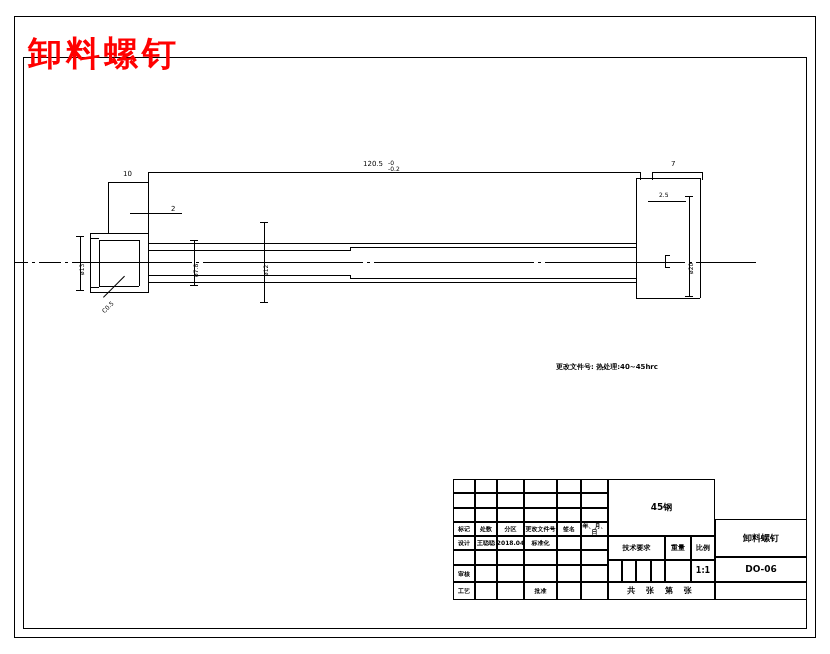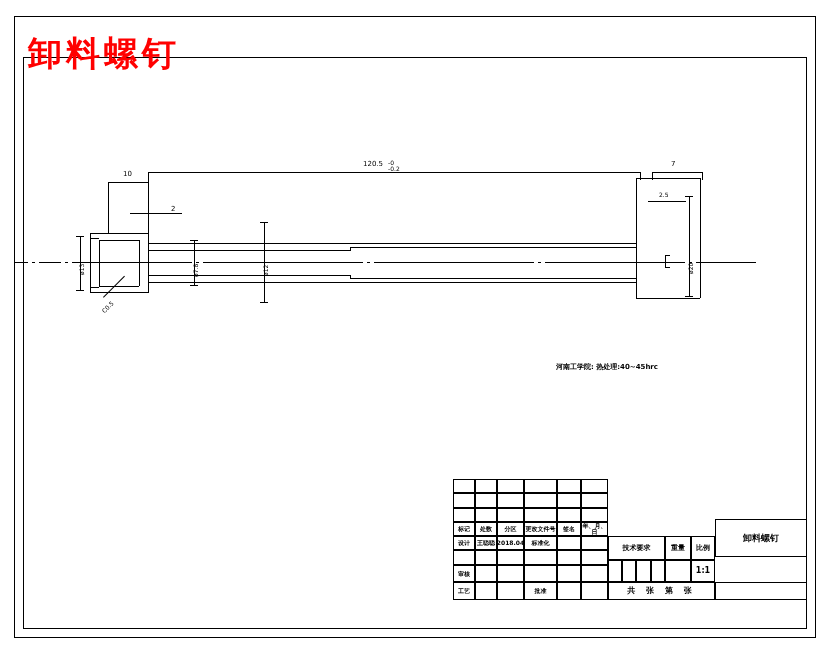--- a/index.html
+++ b/index.html
@@ -187,21 +187,21 @@
     <div class="ln h" style="left:685px;top:196px;width:8px;"></div>
     <div class="ln h" style="left:685px;top:296px;width:8px;"></div>
     <div class="dim-txt rot90" style="left:688px;top:274px;">ø20</div>
   </div>
 
   <div>
     <div class="ln h" style="left:103px;top:297px;width:30px;transform-origin:0 0;transform:rotate(-45deg);"></div>
     <div class="dim-txt rot45" style="left:101px;top:310px;">C0.5</div>
   </div>
 
-  <div class="tech-note" style="left:556px;top:362px;">河南工学院:  热处理:40~45hrc</div>
+  <div class="tech-note" style="left:556px;top:362px;">更改文件号:  热处理:40~45hrc</div>
 
   <div class="title-block">
 
     <div class="tb-cell" style="left:0px;top:0px;width:22px;height:14px;"></div>
     <div class="tb-cell" style="left:22px;top:0px;width:22px;height:14px;"></div>
     <div class="tb-cell" style="left:44px;top:0px;width:27px;height:14px;"></div>
     <div class="tb-cell" style="left:71px;top:0px;width:33px;height:14px;"></div>
     <div class="tb-cell" style="left:104px;top:0px;width:24px;height:14px;"></div>
     <div class="tb-cell" style="left:128px;top:0px;width:27px;height:14px;"></div>
 
@@ -247,31 +247,33 @@
     <div class="tb-cell" style="left:104px;top:86px;width:24px;height:17px;"></div>
     <div class="tb-cell" style="left:128px;top:86px;width:27px;height:17px;"></div>
 
     <div class="tb-cell" style="left:0px;top:103px;width:22px;height:18px;">工艺</div>
     <div class="tb-cell" style="left:22px;top:103px;width:22px;height:18px;"></div>
     <div class="tb-cell" style="left:44px;top:103px;width:27px;height:18px;"></div>
     <div class="tb-cell" style="left:71px;top:103px;width:33px;height:18px;">批准</div>
     <div class="tb-cell" style="left:104px;top:103px;width:24px;height:18px;"></div>
     <div class="tb-cell" style="left:128px;top:103px;width:27px;height:18px;"></div>
 
+    <div class="tb-cell f9" style="left:155px;top:0px;width:107px;height:57px;">45钢</div>
 
     <div class="tb-cell f7" style="left:155px;top:57px;width:57px;height:24px;">技术要求</div>
     <div class="tb-cell f7" style="left:212px;top:57px;width:26px;height:24px;">重量</div>
     <div class="tb-cell f7" style="left:238px;top:57px;width:24px;height:24px;">比例</div>
 
     <div class="tb-cell" style="left:155px;top:81px;width:14px;height:22px;"></div>
     <div class="tb-cell" style="left:169px;top:81px;width:14px;height:22px;"></div>
     <div class="tb-cell" style="left:183px;top:81px;width:15px;height:22px;"></div>
     <div class="tb-cell" style="left:198px;top:81px;width:14px;height:22px;"></div>
     <div class="tb-cell" style="left:212px;top:81px;width:26px;height:22px;"></div>
     <div class="tb-cell f8" style="left:238px;top:81px;width:24px;height:22px;">1:1</div>
 
     <div class="tb-cell f8 spread" style="left:155px;top:103px;width:107px;height:18px;">共    张    第    张</div>
 
     <div class="tb-cell f9" style="left:262px;top:40px;width:92px;height:38px;">卸料螺钉</div>
+    <div class="tb-cell f9" style="left:262px;top:78px;width:92px;height:25px;">DO-06</div>
     <div class="tb-cell" style="left:262px;top:103px;width:92px;height:18px;"></div>
   </div>
 
 </div>
 
 </body></html>

